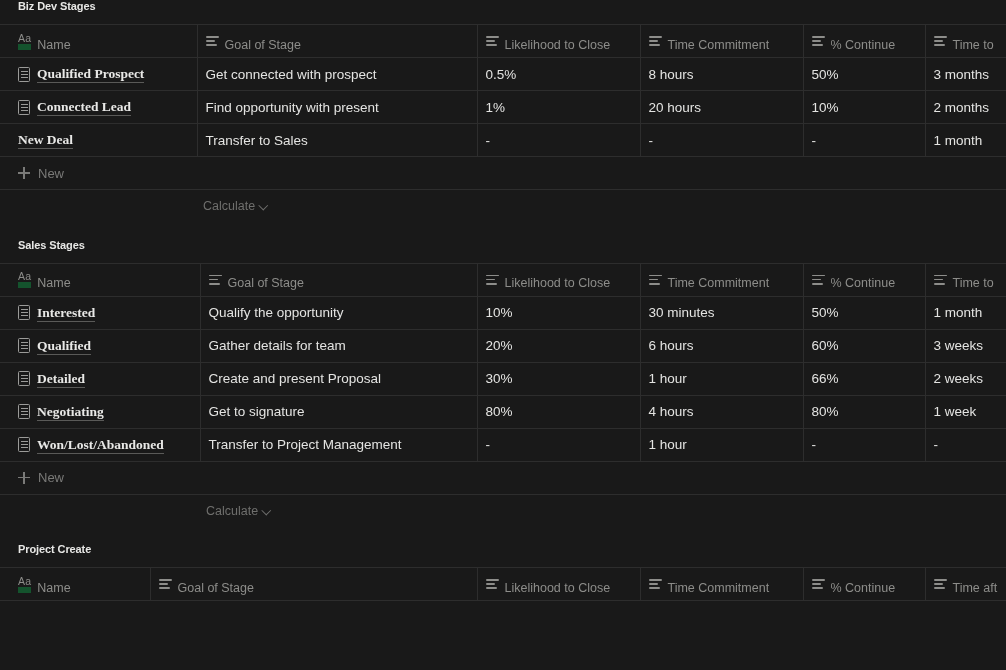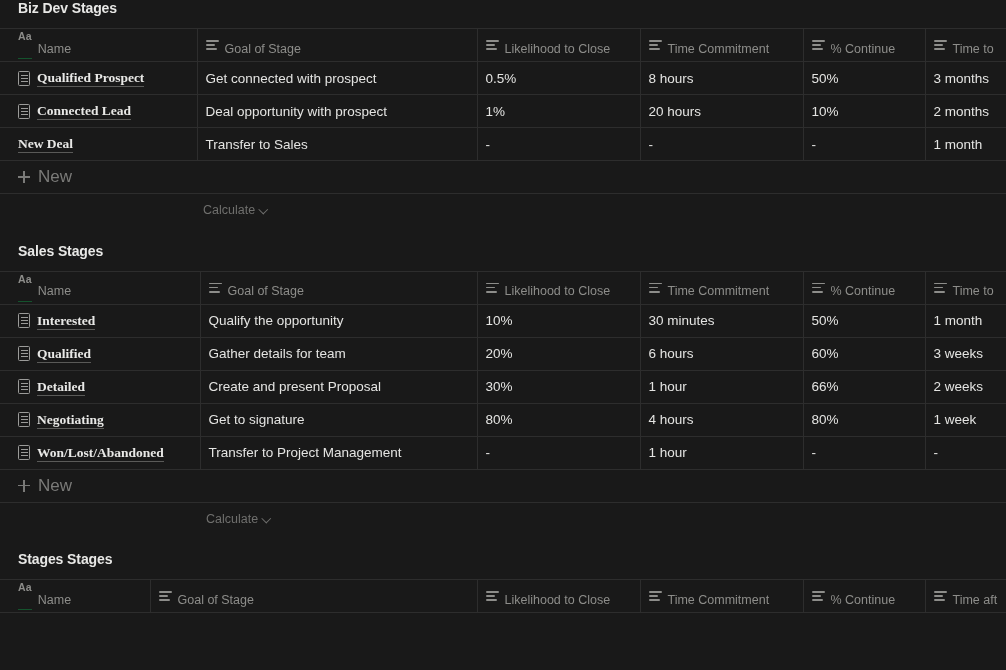--- a/index.html
+++ b/index.html
@@ -22,21 +22,21 @@
     height: 670px;
     background: #191919;
     overflow: hidden;
     position: relative;
   }
 
   
   .db-block { width: 100%; }
 
   .db-title {
-    font-size: 14px;
+    font-size: 11px;
     font-weight: 700;
     color: #e8e8e6;
     letter-spacing: -0.1px;
     padding: 0 0 0 18px;
   }
 
   .db-table {
     width: 100%;
     border-collapse: collapse;
     table-layout: fixed;
@@ -80,27 +80,27 @@
   .th-inner {
     display: flex;
     align-items: center;
     gap: 6px;
   }
   .th-label { line-height: 1; position: relative; top: 4px; }
 
   
   .icon-aa {
     font-size: 10.5px;
-    font-weight: 700;
+    font-weight: 400;
     color: #8d8d8a;
-    border-bottom: 1px solid #14532d;
+    border-bottom: 6px solid #14532d;
     line-height: 11px;
     letter-spacing: 0.2px;
     display: inline-block;
-    padding-bottom: 16px;
+    padding-bottom: 0px;
   }
 
   
   .icon-text {
     width: 13px;
     height: 10px;
     display: inline-flex;
     flex-direction: column;
     justify-content: space-between;
     flex: none;
@@ -150,21 +150,21 @@
     width: 7px;
     height: 1.2px;
     background: #9b9b99;
     box-shadow: 0 3px 0 0 #9b9b99, 0 6px 0 0 #9b9b99;
   }
 
   
   .new-row td {
     border-right: none;
     color: #6f6f6d;
-    font-size: 17px;
+    font-size: 13px;
     margin-top: 29px;
   }
   .new-inner {
     display: flex;
     align-items: center;
     gap: 8px;
     color: #7a7a78;
   }
   .icon-plus {
     position: relative;
@@ -307,21 +307,21 @@
               <td>50%</td>
               <td>3 months</td>
             </tr>
             <tr>
               <td>
                 <div class="name-cell">
                   <span class="icon-page"></span>
                   <span class="name-text">Connected Lead</span>
                 </div>
               </td>
-              <td>Deal opportunity with prospect</td>
+              <td>Find opportunity with present</td>
               <td>1%</td>
               <td>20 hours</td>
               <td>10%</td>
               <td>2 months</td>
             </tr>
             <tr>
               <td>
                 <div class="name-cell">
                   <span class="name-text">New Deal</span>
                 </div>
@@ -502,21 +502,21 @@
               <td colspan="5"><div class="calc-btn">
                   <span>Calculate</span>
                   <span class="chev"></span>
                 </div></td>
             </tr>
           </tbody>
         </table>
       </div>
       <div class="db-block">
         <div class="spacer-sm"></div>
-        <div class="db-title">Stages Stages</div>
+        <div class="db-title">Project Create</div>
         <div class="spacer-title"></div>
         <table class="db-table">
           <colgroup>
             <col style="width: 150px;">
             <col style="width: 327px;">
             <col style="width: 163px;">
             <col style="width: 163px;">
             <col style="width: 122px;">
             <col style="width: 81px;">
           </colgroup>

